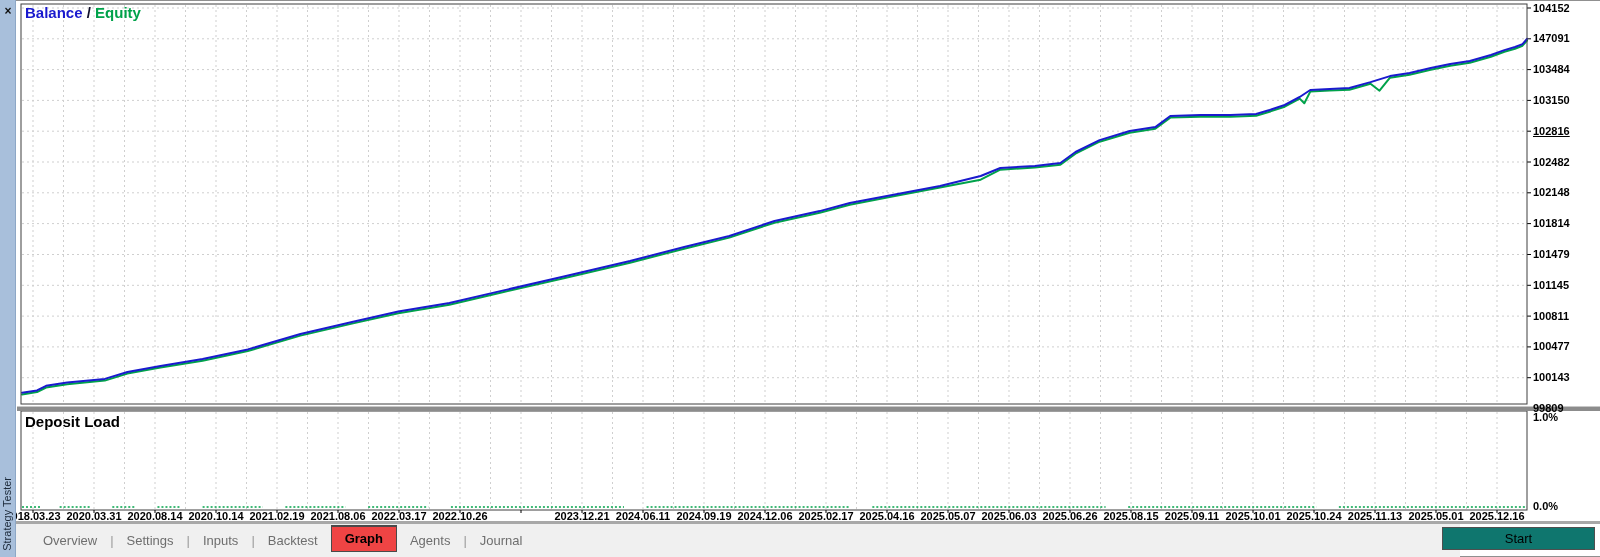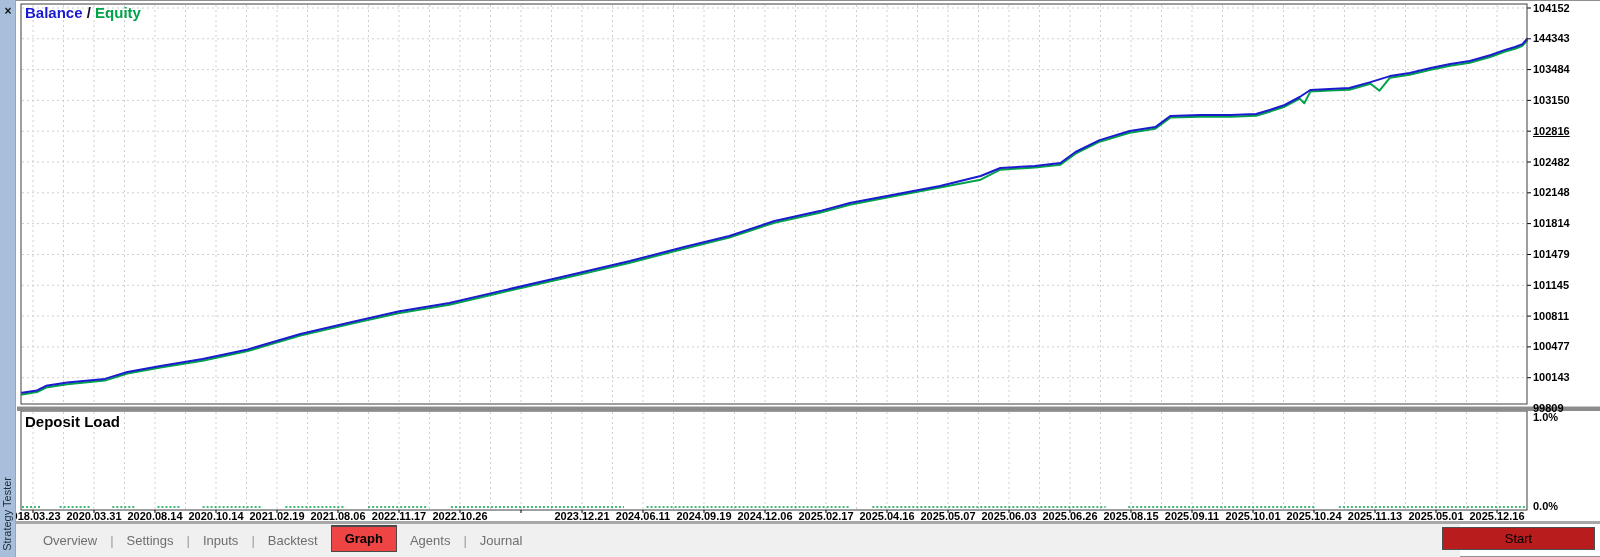--- a/index.html
+++ b/index.html
@@ -47,21 +47,21 @@
     font-size:13px;color:#6e6e6e;padding:3px 13px;cursor:pointer;white-space:nowrap;
   }
   .tab.active{
     background:#ef4444;color:#000;font-weight:700;
     border:1px solid #4a4a4a;border-top-width:2px;
     margin-top:-4px;padding:4px 13px 5px 13px;
   }
   .tab-sep{color:#9a9a9a;font-size:13px;}
   #start-button{
     position:absolute;right:5px;top:527px;width:153px;height:23px;z-index:15;
-    background:#b91c1c;border:1px solid #4f4f4f;box-sizing:border-box;
+    background:#0f766e;border:1px solid #4f4f4f;box-sizing:border-box;
     font-size:13px;color:#000;text-align:center;line-height:21px;cursor:pointer;
   }
 </style>
 </head>
 <body>
 
 <div id="frame"></div>
 
 <div id="side-strip">
   <div id="close-x">×</div>
@@ -238,21 +238,21 @@
   </svg>
 
 <div id="legend" class="lbl"><span class="bal">Balance</span><span class="sep"> / </span><span class="eq">Equity</span></div>
 
 <div id="deposit-title" class="lbl">Deposit Load</div>
 
 <div id="splitter"></div>
 
 <div id="yaxis-labels">
     <div class="yaxis-label" style="top: 2.5px;">104152</div>
-    <div class="yaxis-label" style="top: 33.3006px;">144343</div>
+    <div class="yaxis-label" style="top: 33.3006px;">147091</div>
     <div class="yaxis-label" style="top: 64.1012px;">103484</div>
     <div class="yaxis-label" style="top: 94.9018px;">103150</div>
     <div class="yaxis-label" style="top: 125.702px; text-decoration: underline;">102816</div>
     <div class="yaxis-label" style="top: 156.503px;">102482</div>
     <div class="yaxis-label" style="top: 187.304px;">102148</div>
     <div class="yaxis-label" style="top: 218.104px;">101814</div>
     <div class="yaxis-label" style="top: 248.997px;">101479</div>
     <div class="yaxis-label" style="top: 279.798px;">101145</div>
     <div class="yaxis-label" style="top: 310.598px;">100811</div>
     <div class="yaxis-label" style="top: 341.399px;">100477</div>
@@ -263,21 +263,21 @@
     <div class="yaxis-label" style="top: 412px;">1.0%</div>
     <div class="yaxis-label" style="top: 501px;">0.0%</div>
   </div>
 <div id="xaxis-labels">
     <div class="xaxis-label" style="left: -9px;">2018.03.23</div>
     <div class="xaxis-label" style="left: 52px;">2020.03.31</div>
     <div class="xaxis-label" style="left: 113px;">2020.08.14</div>
     <div class="xaxis-label" style="left: 174px;">2020.10.14</div>
     <div class="xaxis-label" style="left: 235px;">2021.02.19</div>
     <div class="xaxis-label" style="left: 296px;">2021.08.06</div>
-    <div class="xaxis-label" style="left: 357px;">2022.11.17</div>
+    <div class="xaxis-label" style="left: 357px;">2022.03.17</div>
     <div class="xaxis-label" style="left: 418px;">2022.10.26</div>
     <div class="xaxis-label" style="left: 479px; margin-top: 34px;">2023.04.05</div>
     <div class="xaxis-label" style="left: 540px;">2023.12.21</div>
     <div class="xaxis-label" style="left: 601px;">2024.06.11</div>
     <div class="xaxis-label" style="left: 662px;">2024.09.19</div>
     <div class="xaxis-label" style="left: 723px;">2024.12.06</div>
     <div class="xaxis-label" style="left: 784px;">2025.02.17</div>
     <div class="xaxis-label" style="left: 845px;">2025.04.16</div>
     <div class="xaxis-label" style="left: 906px;">2025.05.07</div>
     <div class="xaxis-label" style="left: 967px;">2025.06.03</div>

